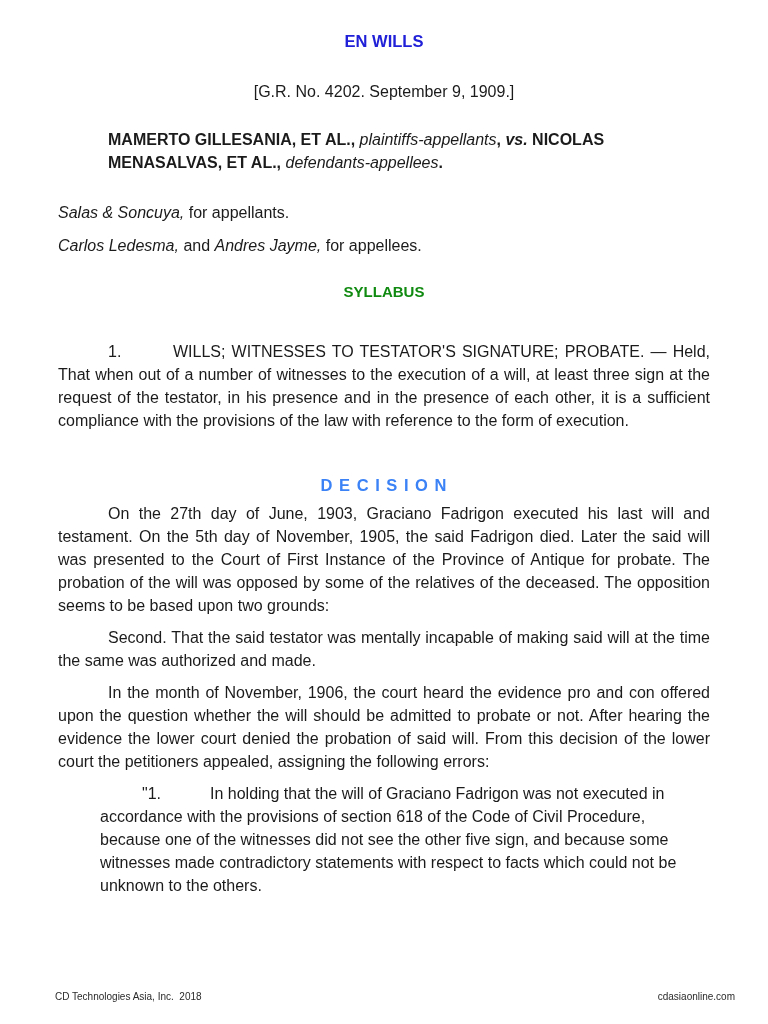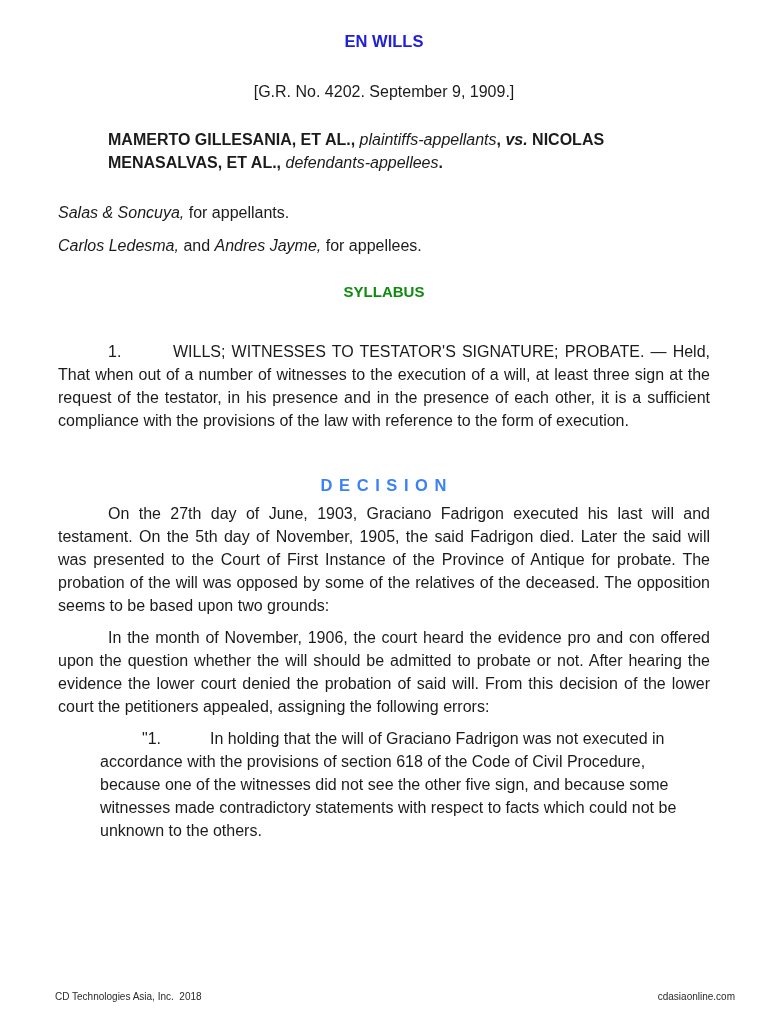--- a/index.html
+++ b/index.html
@@ -113,20 +113,21 @@
     <div class="center syllabus-head">SYLLABUS</div>
 
     <div class="syllabus-para"><span class="num-span">1.</span><span>WILLS; WITNESSES TO TESTATOR'S SIGNATURE; PROBATE. — Held, That when out of a number of witnesses to the execution of a will, at least three sign at the request of the testator, in his presence and in the presence of each other, it is a sufficient compliance with the provisions of the law with reference to the form of execution.</span></div>
 
     <div class="center decision-head">D E C I S I O N</div>
 
 
     <div class="body-para first">On the 27th day of June, 1903, Graciano Fadrigon executed his last will and testament. On the 5th day of November, 1905, the said Fadrigon died. Later the said will was presented to the Court of First Instance of the Province of Antique for probate. The probation of the will was opposed by some of the relatives of the deceased. The opposition seems to be based upon two grounds:</div>
 
 
+    <div class="body-para">Second. That the said testator was mentally incapable of making said will at the time the same was authorized and made.</div>
 
     <div class="body-para">In the month of November, 1906, the court heard the evidence pro and con offered upon the question whether the will should be admitted to probate or not. After hearing the evidence the lower court denied the probation of said will. From this decision of the lower court the petitioners appealed, assigning the following errors:</div>
 
     <div class="quote"><span class="num-span">"1.</span><span>In holding that the will of Graciano Fadrigon was not executed in accordance with the provisions of section 618 of the Code of Civil Procedure, because one of the witnesses did not see the other five sign, and because some witnesses made contradictory statements with respect to facts which could not be unknown to the others.</span></div>
 
   </div>
 
   <div class="footer">
     <span class="footer-left">CD Technologies Asia, Inc.  2018</span>
     <span class="footer-right">cdasiaonline.com</span>

